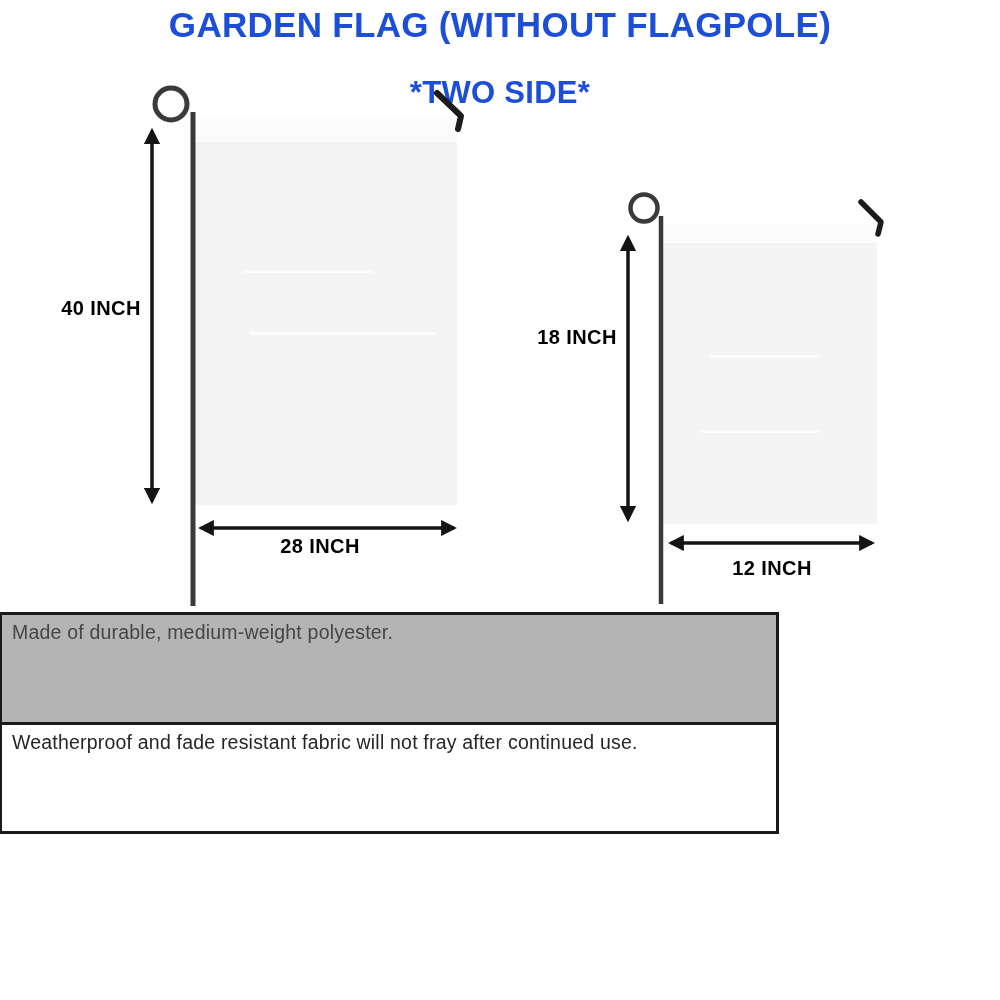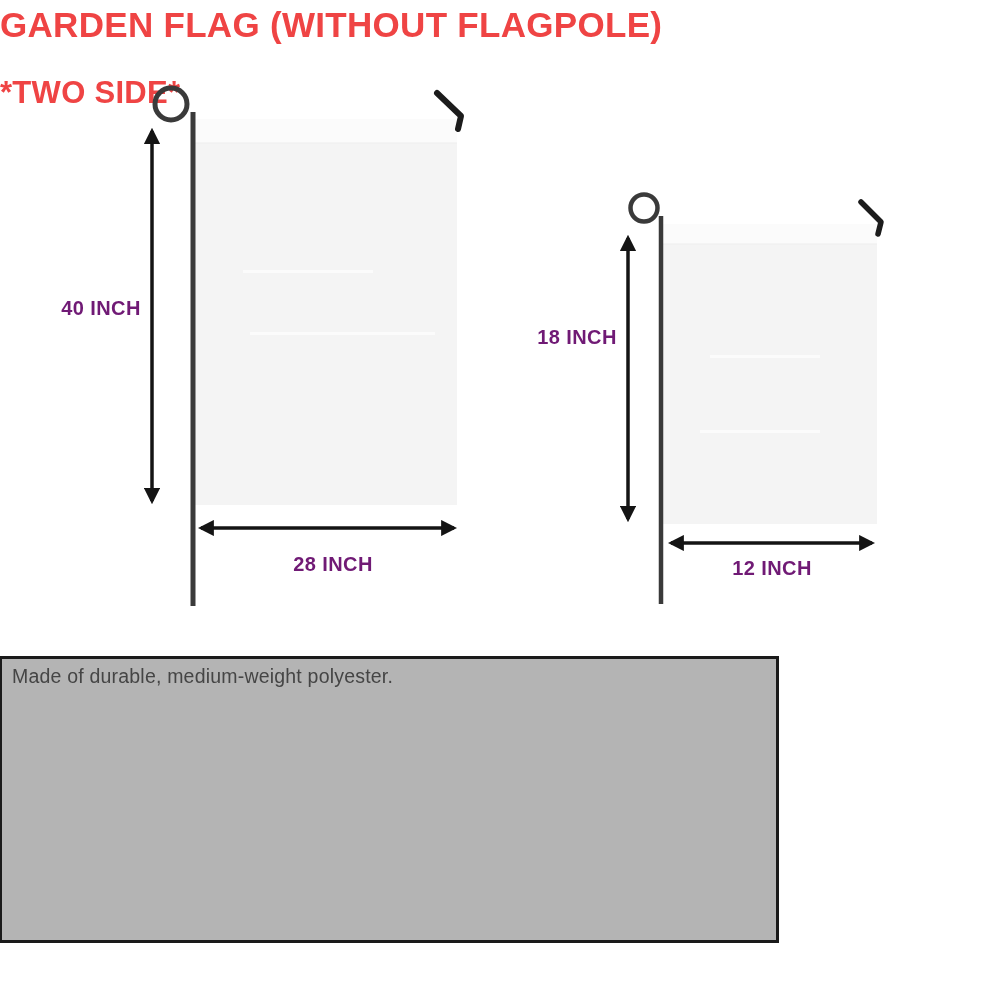--- a/index.html
+++ b/index.html
@@ -1,32 +1,32 @@
 <!DOCTYPE html>
 <html><head>
 <meta charset="utf-8">
 <style>
   * { margin:0; padding:0; box-sizing:border-box; }
   html,body { width:1000px; height:1000px; background:#ffffff;
               font-family:"Liberation Sans", sans-serif; }
   .stage { position:relative; width:1000px; height:1000px; background:#ffffff; overflow:hidden; }
 
-  .title { position:absolute; top:6px; left:0; width:1000px; 
-           color:#ef4444; font-weight:bold; }
+  .title { position:absolute; top:6px; left:0; width:1000px; text-align:center;
+           color:#1d4ed8; font-weight:bold; }
   .title .l1 { font-size:35px; line-height:38px; letter-spacing:.3px; }
   .title .l2 { font-size:31px; line-height:34px; letter-spacing:.3px;margin-top:32px; }
 
   .diagram-svg { position:absolute; top:0; left:0; }
 
   .dim-label { position:absolute; transform:translate(-50%,-50%);
-               font-weight:bold; font-size:20px; color:#701a75;
+               font-weight:bold; font-size:20px; color:#000000;
                letter-spacing:.4px; white-space:nowrap; }
 
-  .info-table { position:absolute; left:-1px; top:612px; width:780px; height:287px;
-                border:3px solid #1a1a1a; display:flex; flex-direction:column;margin-top:44px; }
+  .info-table { position:absolute; left:-1px; top:612px; width:780px; height:222px;
+                border:3px solid #1a1a1a; display:flex; flex-direction:column; }
   .frow { flex:1; display:block; padding:6px 12px 0 10px; }
   .frow + .frow { border-top:3px solid #1a1a1a; }
   .frow.shaded { background:#b4b4b4; }
   .frow.plain  { background:#ffffff; }
   .frow .ftext { font-size:19.5px; letter-spacing:.2px; }
   .frow.shaded .ftext { color:#454545; }
   .frow.plain  .ftext { color:#262626; }
 </style>
 </head>
 <body>
@@ -66,23 +66,26 @@
       <rect x="700" y="430" width="120" height="3" fill="#ffffff" opacity="0.6"></rect>
       <line x1="661" y1="216" x2="661" y2="604" stroke="#3a3a3a" stroke-width="4.5"></line>
       <circle cx="644" cy="208" r="13.5" fill="none" stroke="#3a3a3a" stroke-width="4.5"></circle>
       <polyline points="861,202 881,222 878,234" fill="none" stroke="#1c1c1c" stroke-width="5.5" stroke-linecap="round" stroke-linejoin="round"></polyline>
       <line x1="628" y1="238" x2="628" y2="519" stroke="#141414" stroke-width="3.5" marker-start="url(#ah)" marker-end="url(#ah)"></line>
       <line x1="671" y1="543" x2="872" y2="543" stroke="#141414" stroke-width="3.5" marker-start="url(#ah)" marker-end="url(#ah)"></line>
     </g>
   </svg>
 
   <div class="dim-label" style="left:101px; top:308px;">40 INCH</div>
-  <div class="dim-label" style="left:333px; top:546px;margin-top:18px;">28 INCH</div>
+  <div class="dim-label" style="left:320px; top:546px;">28 INCH</div>
   <div class="dim-label" style="left:577px; top:337px;">18 INCH</div>
   <div class="dim-label" style="left:772px; top:568px;">12 INCH</div>
 
   <div class="info-table">
     <div class="frow shaded">
       <span class="ftext">Made of durable, medium-weight polyester.</span>
     </div>
+    <div class="frow plain">
+      <span class="ftext">Weatherproof and fade resistant fabric will not fray after continued use.</span>
+    </div>
   </div>
 
 </div>
 
 </body></html>

